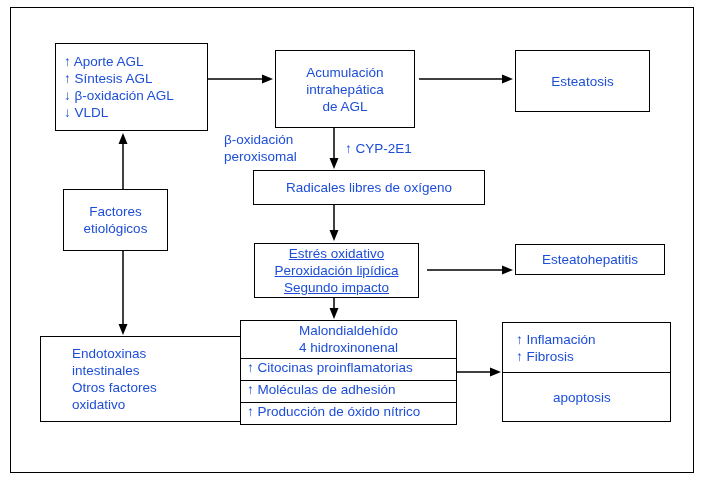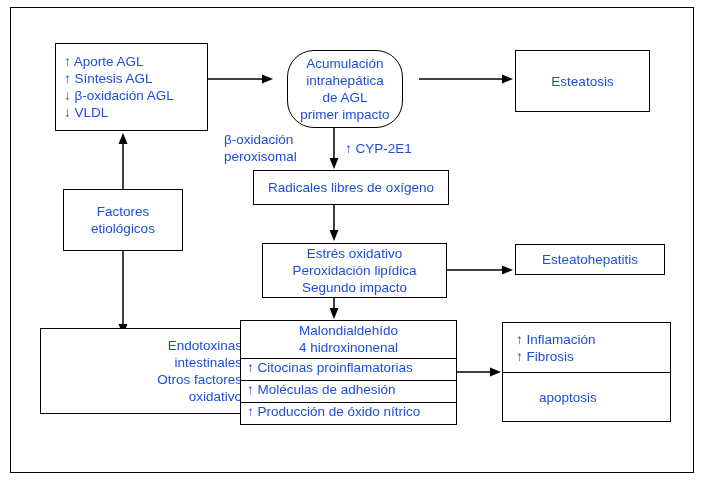--- a/index.html
+++ b/index.html
@@ -22,21 +22,21 @@
   .flabel{position:absolute;white-space:nowrap;}
   
   .comp{padding:0;justify-content:flex-start;}
   .comp .m-header{height:38px;display:flex;flex-direction:column;justify-content:center;text-align:center;border-bottom:1.5px solid #000;box-sizing:border-box;line-height:16.5px;}
   .comp .m-row{flex:1;display:flex;padding-left:6px;border-bottom:1.5px solid #000;box-sizing:border-box;}
   .comp .m-row:last-child{border-bottom:none;}
   
   .efx{padding:0;justify-content:center;}
   .efx .e-top{height:50px;border-bottom:1.5px solid #000;box-sizing:border-box;display:flex;flex-direction:column;justify-content:center;padding-left:13px;}
   .efx .e-bottom{flex:1;display:flex;flex-direction:column;justify-content:center;padding-left:24px;}
-  .efx .e-bottom .ln2{margin-left:12px;}
+  .efx .e-bottom .ln2{margin-left:26px;}
 </style>
 </head>
 <body>
 
 <div class="canvas">
 
   <div class="frame"></div>
 
   <svg class="arrows" viewBox="0 0 701 483" xmlns="http://www.w3.org/2000/svg">
     <g stroke="#000" stroke-width="1.5" fill="#000">
@@ -93,59 +93,58 @@
     </g>
   </svg>
 
   <div class="box" style="left:55px;top:43px;width:153px;height:88px;padding-left:8px;">
     <span class="ln">↑ Aporte AGL</span>
     <span class="ln">↑ Síntesis AGL</span>
     <span class="ln">↓ β-oxidación AGL</span>
     <span class="ln">↓ VLDL</span>
   </div>
 
-  <div class="box center" style="left:287px;top:50px;width:116px;height:78px;border-radius:27px;">
+  <div class="box center" style="left:275px;top:50px;width:140px;height:78px;">
     <span class="ln">Acumulación</span>
     <span class="ln">intrahepática</span>
     <span class="ln">de AGL</span>
-    <span class="ln">primer impacto</span>
   </div>
 
   <div class="box center" style="left:515px;top:50px;width:135px;height:62px;">
     <span class="ln">Esteatosis</span>
   </div>
 
   <div class="flabel" style="left:224px;top:131px;">
     <span class="ln">β-oxidación</span>
     <span class="ln">peroxisomal</span>
   </div>
   <div class="flabel" style="left:345px;top:140px;">
     <span>↑ CYP-2E1</span>
   </div>
 
-  <div class="box center" style="left:253px;top:170px;width:196px;height:35px;">
+  <div class="box center" style="left:253px;top:170px;width:232px;height:35px;">
     <span class="ln">Radicales libres de oxígeno</span>
   </div>
 
-  <div class="box center" style="left:262px;top:243px;width:185px;height:55px;">
+  <div class="box center" style="left:254px;top:243px;width:165px;height:55px;text-decoration:underline;">
     <span class="ln">Estrés oxidativo</span>
     <span class="ln">Peroxidación lipídica</span>
     <span class="ln">Segundo impacto</span>
   </div>
 
   <div class="box center" style="left:515px;top:244px;width:150px;height:31px;">
     <span class="ln">Esteatohepatitis</span>
   </div>
 
-  <div class="box center" style="left:63px;top:189px;width:120px;height:62px;">
+  <div class="box center" style="left:63px;top:189px;width:105px;height:62px;">
     <span class="ln">Factores</span>
     <span class="ln">etiológicos</span>
   </div>
 
-  <div class="box" style="left:40px;top:328px;width:203px;height:86px;padding-left:31px;align-items:flex-end;">
+  <div class="box" style="left:40px;top:336px;width:203px;height:86px;padding-left:31px;">
     <span class="ln">Endotoxinas</span>
     <span class="ln">intestinales</span>
     <span class="ln">Otros factores</span>
     <span class="ln">oxidativo</span>
   </div>
 
   <div class="box comp" style="left:240px;top:320px;width:217px;height:105px;">
     <div class="m-header">
       <span class="ln">Malondialdehído</span>
       <span class="ln">4 hidroxinonenal</span>

